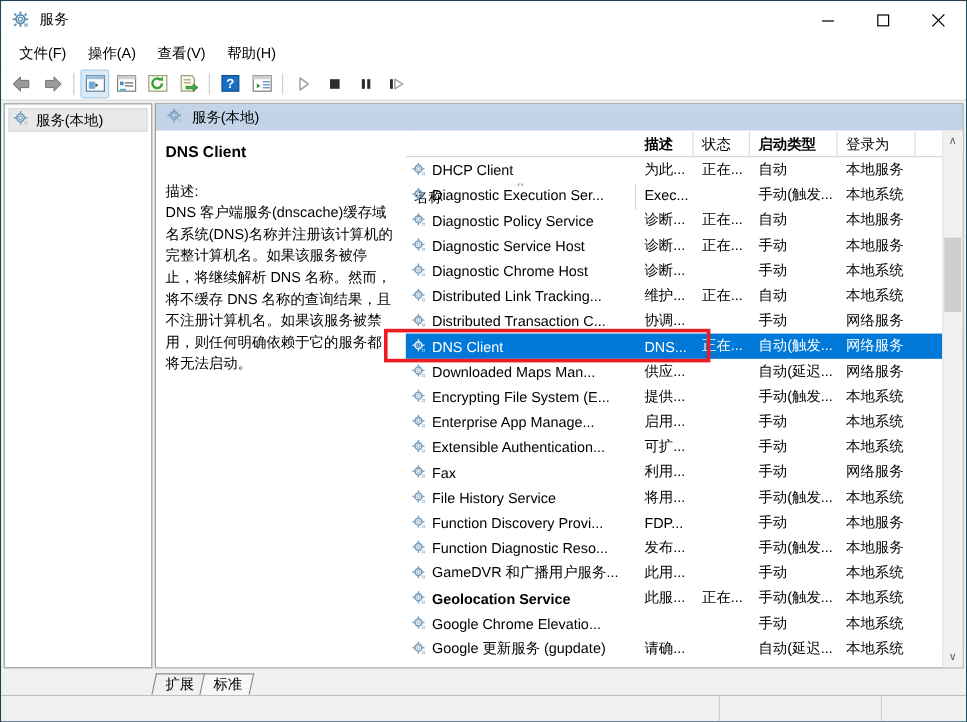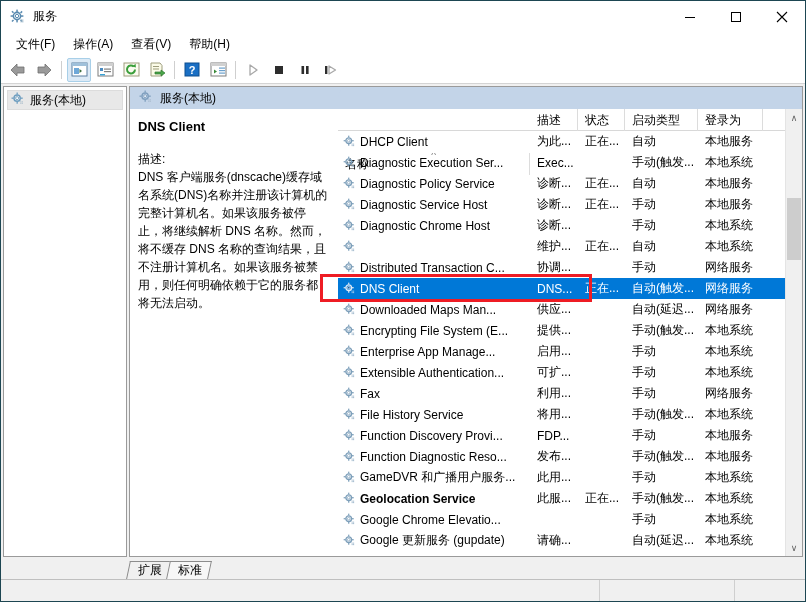--- a/index.html
+++ b/index.html
@@ -541,27 +541,27 @@
         </div>
 
         <div class="listview">
           <div class="lv-rounded-cap"></div>
 
           <div class="lv-header" id="lv-header">
               <div class="lv-th" style="width: 192px; margin-top: 44px;">
                 <span>名称</span>
                 <span class="sortmark">^</span>
               </div>
-              <div class="lv-th" style="width: 48px;">
+              <div class="lv-th" style="width: 48px; font-weight: bold;">
                 <span>描述</span>
               </div>
               <div class="lv-th" style="width: 47px;">
                 <span>状态</span>
               </div>
-              <div class="lv-th" style="width: 73px;">
+              <div class="lv-th" style="width: 73px; font-weight: bold;">
                 <span>启动类型</span>
               </div>
               <div class="lv-th" style="width: 65px;">
                 <span>登录为</span>
               </div>
             </div>
 
           <div class="lv-rows" id="lv-rows">
               <div class="lv-row">
                 <div class="lv-cell name" style="width: 192px;">
@@ -723,20 +723,21 @@
                       </g>
                       <circle cx="7" cy="7" r="1.6" fill="#ffffff" stroke="#7d9fba" stroke-width="0.9"></circle>
                       <g fill="#7d9fba" opacity="0.75">
                         <rect x="10.6" y="10.6" width="1.3" height="1.3"></rect>
                         <rect x="12.4" y="12.4" width="1.3" height="1.3"></rect>
                         <rect x="10.6" y="12.4" width="1.3" height="1.3"></rect>
                         <rect x="12.4" y="10.6" width="1.3" height="1.3"></rect>
                       </g>
                     </svg>
                   </span>
+                  <span class="nm">Distributed Link Tracking...</span>
                 </div>
                 <div class="lv-cell" style="width: 48px;">维护...</div>
                 <div class="lv-cell" style="width: 47px;">正在...</div>
                 <div class="lv-cell" style="width: 73px;">自动</div>
                 <div class="lv-cell" style="width: 65px;">本地系统</div>
               </div>
               <div class="lv-row">
                 <div class="lv-cell name" style="width: 192px;">
                   <span style="display: inline-flex;">
                     <svg width="13" height="13" viewBox="0 0 16 16">

